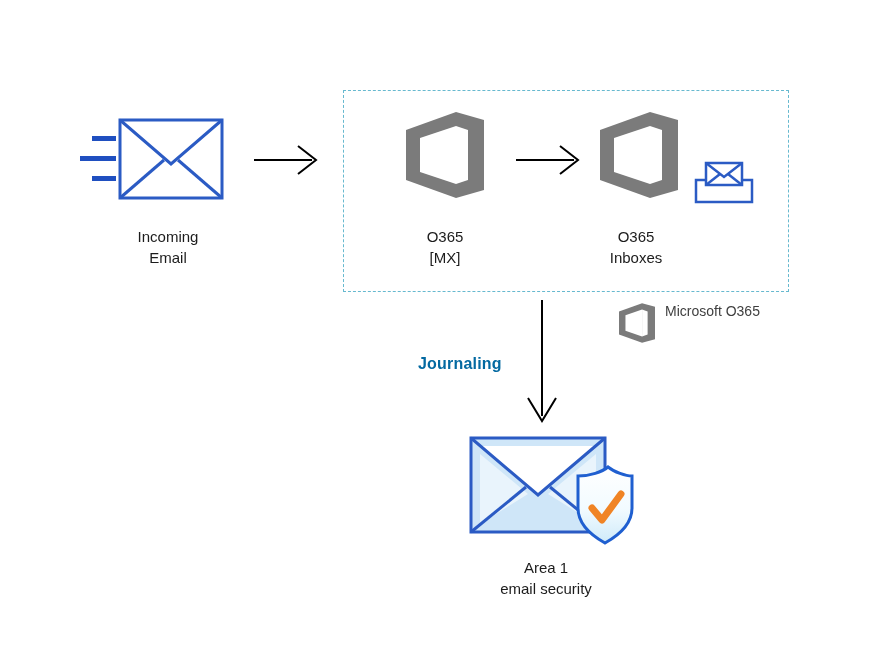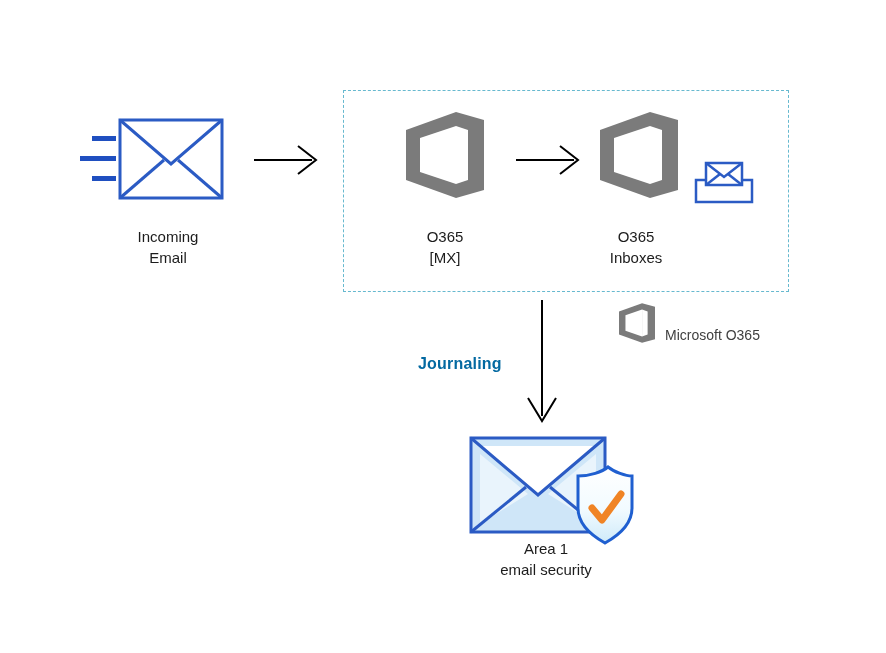--- a/index.html
+++ b/index.html
@@ -114,21 +114,21 @@
     color: #0369a1;
     letter-spacing: 0.2px;
     font-family: "Liberation Sans", sans-serif;
   }
   
   #legend-o365 {
     position: absolute;
     left: 619px;
     top: 303px;
     display: flex;
-    align-items: flex-end;
+    align-items: flex-start;
     gap: 10px;
   }
   #legend-o365-icon {
     width: 36px;
     height: 40px;
     flex: 0 0 auto;
   }
   #legend-o365-label {
     font-size: 14px;
     color: #3f3f3f;
@@ -137,21 +137,21 @@
   }
   
   #area1-node {
     left: 466px;
     top: 432px;
     width: 170px;
     height: 118px;
   }
   #area1-caption {
     left: 460px;
-    top: 538px;
+    top: 557px;
     width: 172px;
   }
 </style>
 </head>
 <body>
 
 <div class="canvas">
 
   <div id="o365-boundary"></div>
 

